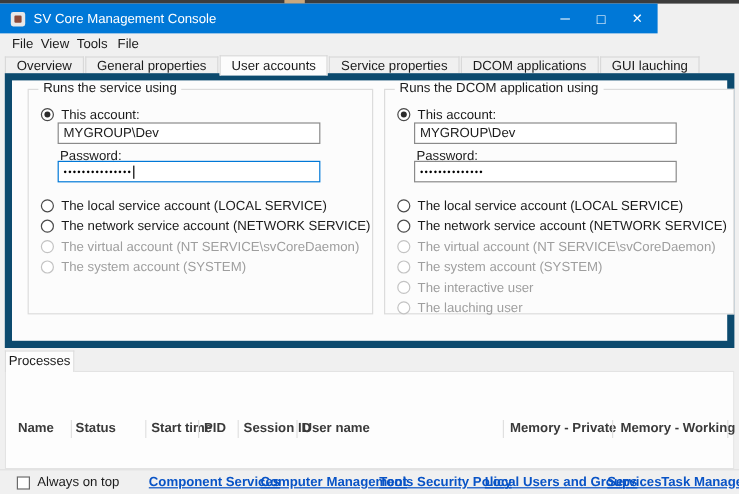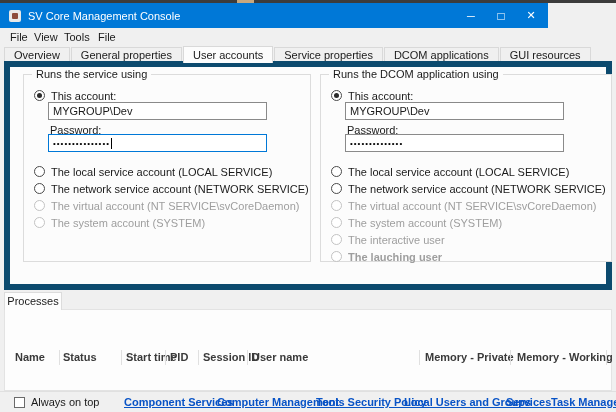--- a/index.html
+++ b/index.html
@@ -89,21 +89,21 @@
   <span class="menu-item" style="left:61px">Tools</span>
   <span class="menu-item" style="left:95px">File</span>
 </div>
 
 <div class="tabstrip">
   <div class="tab">Overview</div>
   <div class="tab">General properties</div>
   <div class="tab active">User accounts</div>
   <div class="tab">Service properties</div>
   <div class="tab">DCOM applications</div>
-  <div class="tab">GUI resources</div>
+  <div class="tab">GUI lauching</div>
 </div>
 
 <div class="tabpage">
 
   <div class="groupbox left">
     <span class="gb-title">Runs the service using</span>
 
     <div class="row opt" style="left:10px; top:13px;">
       <span class="radio checked"></span>
       <span class="opt-label">This account:</span>
@@ -165,21 +165,21 @@
       <span class="opt-label">The virtual account (NT SERVICE\svCoreDaemon)</span>
     </div>
     <div class="row opt disabled" style="left:10px; top:140px;">
       <span class="radio"></span>
       <span class="opt-label">The system account (SYSTEM)</span>
     </div>
     <div class="row opt disabled" style="left:10px; top:157px;">
       <span class="radio"></span>
       <span class="opt-label">The interactive user</span>
     </div>
-    <div class="row opt disabled" style="left:10px; top:174px;font-weight:bold;">
+    <div class="row opt disabled" style="left:10px; top:174px;">
       <span class="radio"></span>
       <span class="opt-label">The lauching user</span>
     </div>
   </div>
 </div>
 
 <button class="btn apply">Apply</button>
 <button class="btn cancel">Cancel</button>
 
 <div class="proc-tab">Processes</div>

